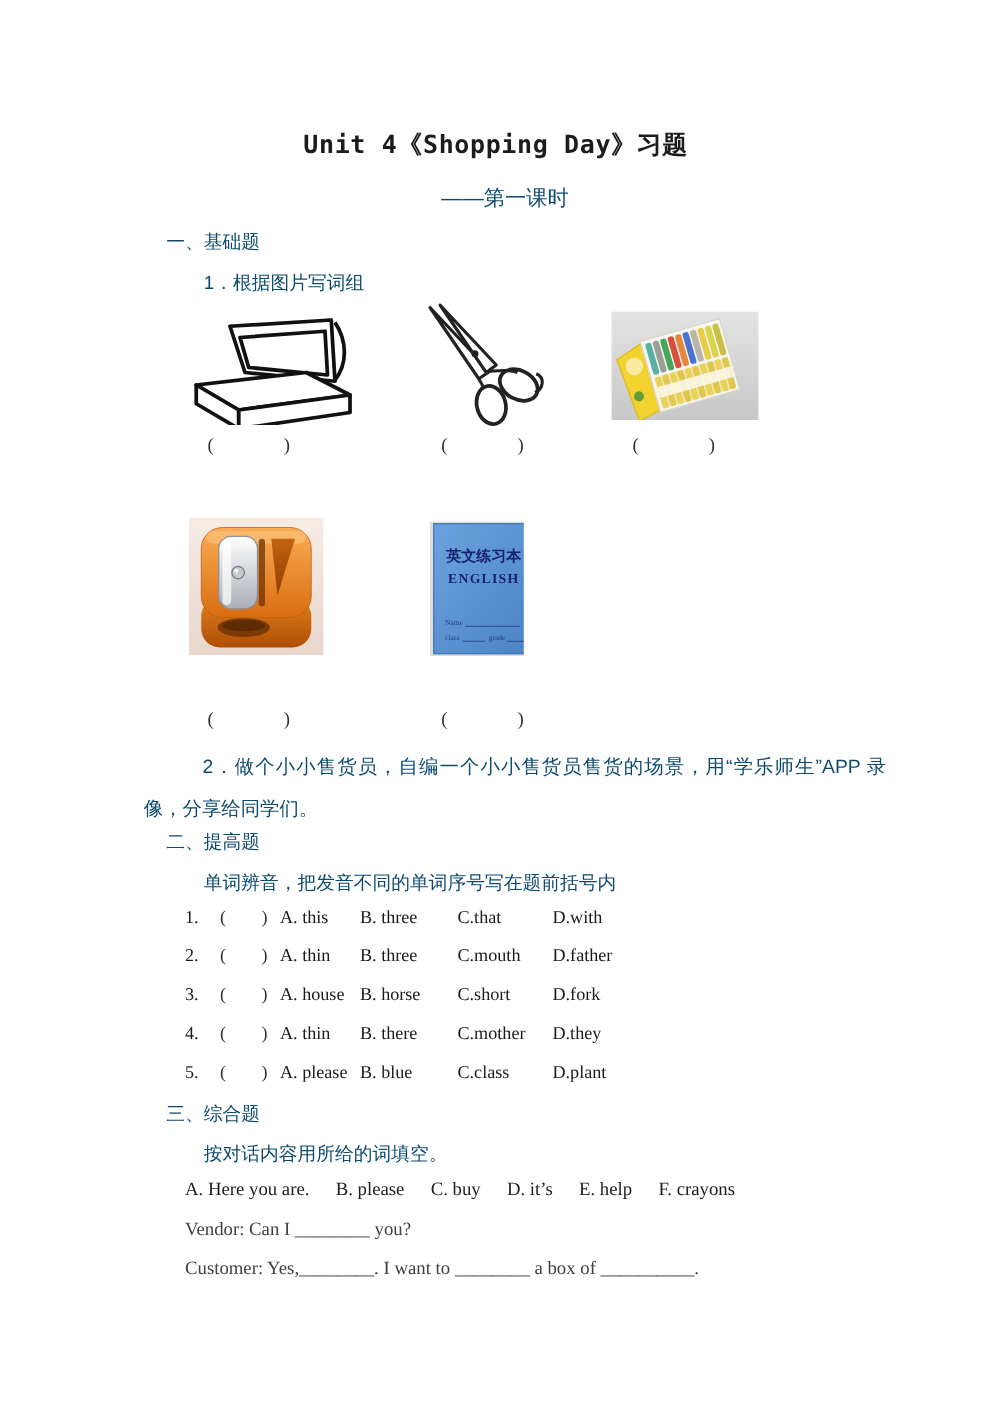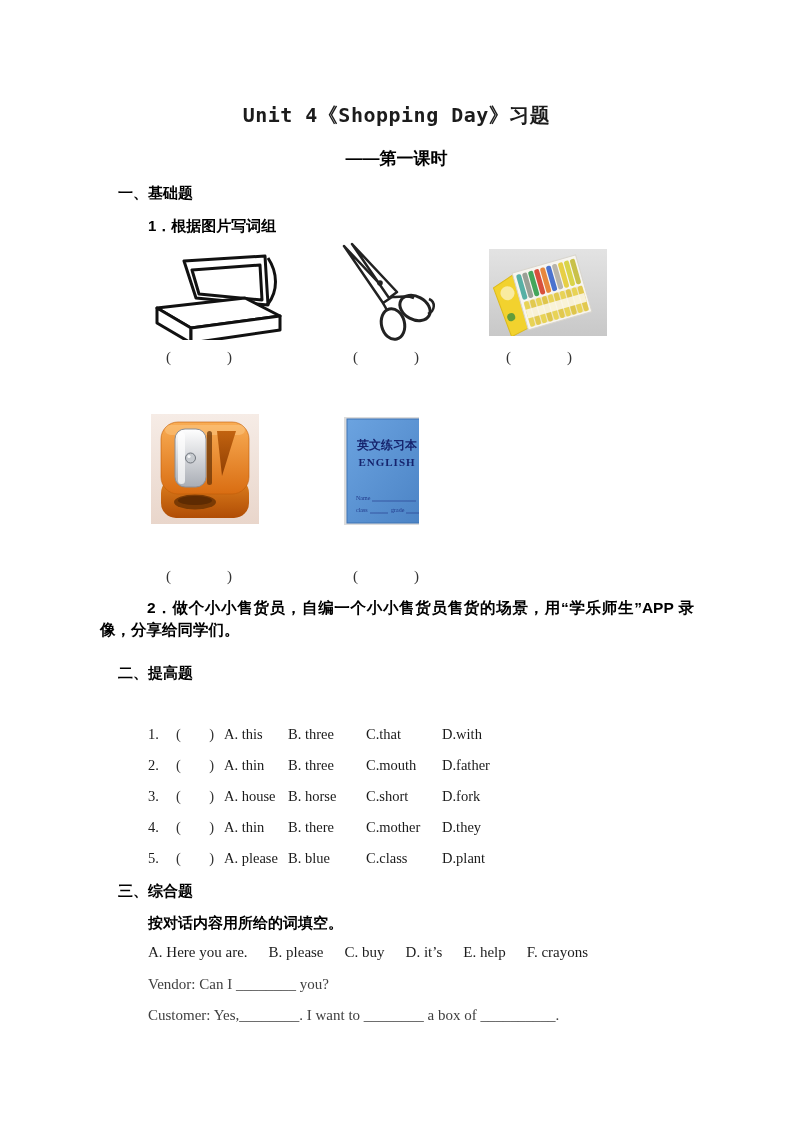--- a/index.html
+++ b/index.html
@@ -1,35 +1,35 @@
 <!DOCTYPE html>
 <html><head>
 <meta charset="utf-8">
 <style>
   html,body{margin:0;padding:0;background:#ffffff;}
   .page{position:relative;width:793px;height:1122px;background:#ffffff;overflow:hidden;
         font-family:"Liberation Serif",serif;color:#1c1c1c;}
   .abs{position:absolute;}
-  .cn{font-family:"Liberation Sans",sans-serif;font-weight:700;color:#000000;}
+  .cn{font-family:"Liberation Sans",sans-serif;font-weight:400;color:#0c4a6e;margin-left:15px;}
   .title{left:0;right:0;top:102px;text-align:center;font-size:20px;font-weight:700;
          font-family:"DejaVu Sans Mono","Liberation Sans",sans-serif;letter-spacing:.5px;}
   .subtitle{left:0;right:0;top:147px;text-align:center;font-size:17px;}
   .h1{font-size:15px;text-align:right;}
   .instr{font-size:15px;}
   .serif{font-family:"Liberation Serif",serif;font-size:15px;color:#404040;}
   .bracket{display:inline-flex;justify-content:space-between;font-family:"Liberation Serif",serif;
            color:#333;}
   .bracket i{font-style:normal;}
   .imgbr{width:66px;font-size:15px;}
   .qrow{left:148px;display:flex;align-items:baseline;font-family:"Liberation Serif",serif;
         font-size:14.5px;color:#1a1a1a;}
   .qnum{width:28px;}
   .qbr{width:38px;margin-right:10px;font-size:14.5px;}
   .oa{width:64px;}.ob{width:78px;}.oc{width:76px;}
-  .para{left:100px;width:594px;font-size:15.5px;line-height:22px;text-align:justify;
+  .para{left:100px;width:594px;font-size:15.5px;line-height:34px;text-align:justify;
         text-indent:47px;}
   .bank{left:148px;display:flex;gap:21px;font-size:15px;}
   .imgbox{overflow:hidden;}
   svg{display:block;}
 </style>
 </head>
 <body>
 
 <div class="page">
 
@@ -189,20 +189,21 @@
       <i>)</i>
     </div>
   <div class="abs bracket imgbr" style="left:353px;top:568px;">
       <i>(</i>
       <i>)</i>
     </div>
 
   <div class="abs cn para" style="top:597px;">2．做个小小售货员，自编一个小小售货员售货的场景，用“学乐师生”APP 录像，分享给同学们。</div>
 
   <div class="abs cn h1" style="left:118px;top:664px;">二、提高题</div>
+  <div class="abs cn instr" style="left:148px;top:697px;">单词辨音，把发音不同的单词序号写在题前括号内</div>
 
   <div class="abs qrow" style="top:726px;">
     <span class="qnum">1.</span>
     <span class="bracket qbr">
         <i>(</i>
         <i>)</i>
       </span>
     <span class="oa">A. this</span>
     <span class="ob">B. three</span>
     <span class="oc">C.that</span>

